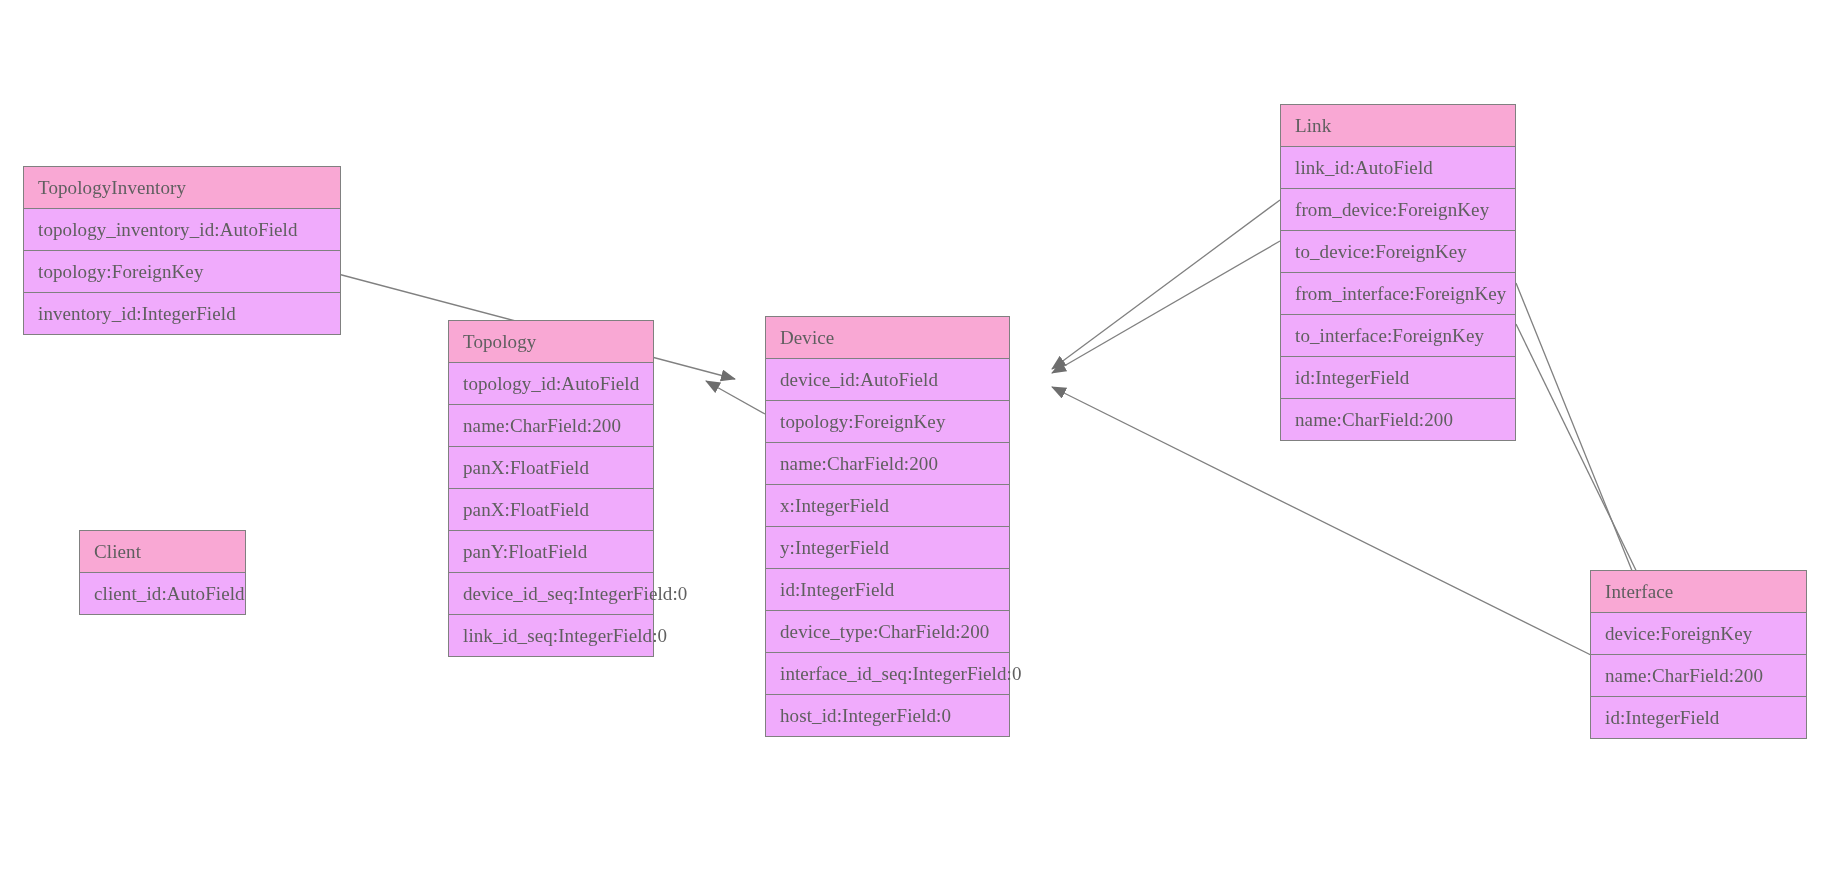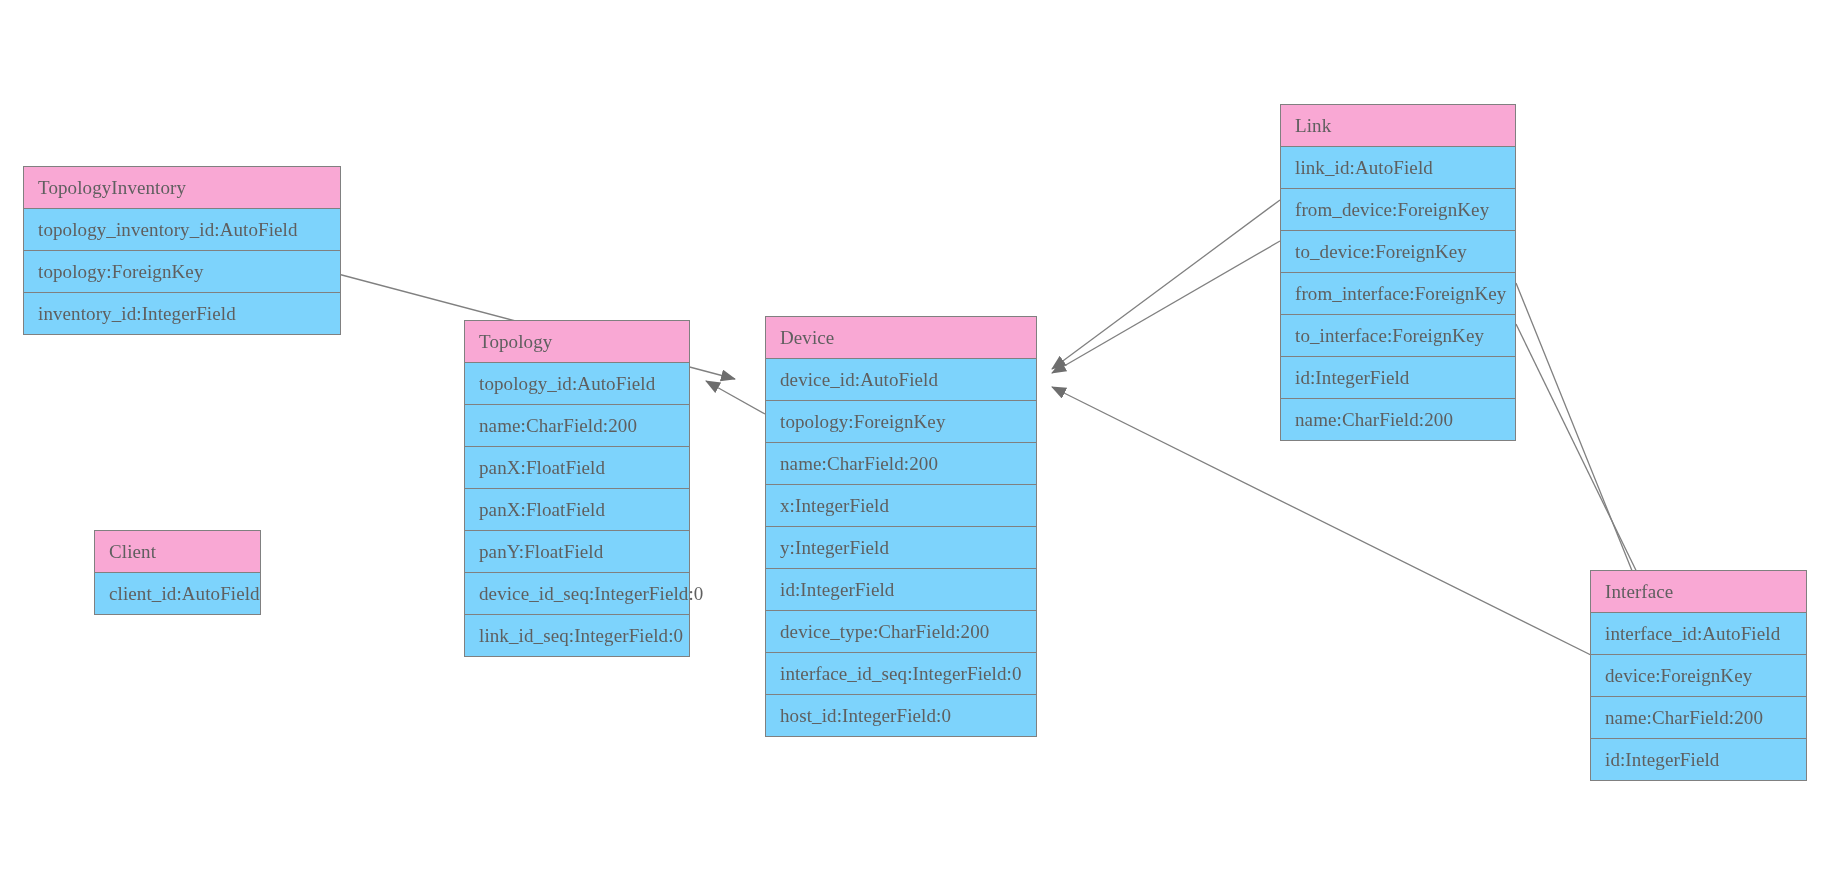--- a/index.html
+++ b/index.html
@@ -36,21 +36,21 @@
     border-bottom: 1.4px solid #808080;
     color: #5f5f5f;
     font-size: 19px;
     line-height: 1;
     padding: 11px 0 11px 14px;
     white-space: nowrap;
     letter-spacing: 0.1px;
   }
   .entity-row {
     box-sizing: border-box;
-    background: #7dd3fc;
+    background: #f0abfc;
     border-bottom: 1.4px solid #808080;
     color: #5f5f5f;
     font-size: 19px;
     line-height: 1;
     padding: 11px 0 11px 14px;
     white-space: nowrap;
     letter-spacing: 0.1px;
   }
   .entity-row.last {
     border-bottom: none;
@@ -83,61 +83,60 @@
     <line x1="1611" y1="665" x2="1052" y2="387" stroke="#808080" stroke-width="1.3" marker-end="url(#ah)"></line>
   </svg>
 
   <div class="entity" style="left:23px; top:166px; width:318px;">
     <div class="entity-header">TopologyInventory</div>
     <div class="entity-row">topology_inventory_id:AutoField</div>
     <div class="entity-row">topology:ForeignKey</div>
     <div class="entity-row last">inventory_id:IntegerField</div>
   </div>
 
-  <div class="entity" style="left:464px; top:320px; width:226px;">
+  <div class="entity" style="left:448px; top:320px; width:206px;">
     <div class="entity-header">Topology</div>
     <div class="entity-row">topology_id:AutoField</div>
     <div class="entity-row">name:CharField:200</div>
     <div class="entity-row">panX:FloatField</div>
     <div class="entity-row">panX:FloatField</div>
     <div class="entity-row">panY:FloatField</div>
     <div class="entity-row">device_id_seq:IntegerField:0</div>
     <div class="entity-row last">link_id_seq:IntegerField:0</div>
   </div>
 
-  <div class="entity" style="left:765px; top:316px; width:272px;">
+  <div class="entity" style="left:765px; top:316px; width:245px;">
     <div class="entity-header">Device</div>
     <div class="entity-row">device_id:AutoField</div>
     <div class="entity-row">topology:ForeignKey</div>
     <div class="entity-row">name:CharField:200</div>
     <div class="entity-row">x:IntegerField</div>
     <div class="entity-row">y:IntegerField</div>
     <div class="entity-row">id:IntegerField</div>
     <div class="entity-row">device_type:CharField:200</div>
     <div class="entity-row">interface_id_seq:IntegerField:0</div>
     <div class="entity-row last">host_id:IntegerField:0</div>
   </div>
 
-  <div class="entity" style="left:94px; top:530px; width:167px;">
+  <div class="entity" style="left:79px; top:530px; width:167px;">
     <div class="entity-header">Client</div>
     <div class="entity-row last">client_id:AutoField</div>
   </div>
 
   <div class="entity" style="left:1280px; top:104px; width:236px;">
     <div class="entity-header">Link</div>
     <div class="entity-row">link_id:AutoField</div>
     <div class="entity-row">from_device:ForeignKey</div>
     <div class="entity-row">to_device:ForeignKey</div>
     <div class="entity-row">from_interface:ForeignKey</div>
     <div class="entity-row">to_interface:ForeignKey</div>
     <div class="entity-row">id:IntegerField</div>
     <div class="entity-row last">name:CharField:200</div>
   </div>
 
   <div class="entity" style="left:1590px; top:570px; width:217px;">
     <div class="entity-header">Interface</div>
-    <div class="entity-row">interface_id:AutoField</div>
     <div class="entity-row">device:ForeignKey</div>
     <div class="entity-row">name:CharField:200</div>
     <div class="entity-row last">id:IntegerField</div>
   </div>
 
 </div>
 
 </body></html>

